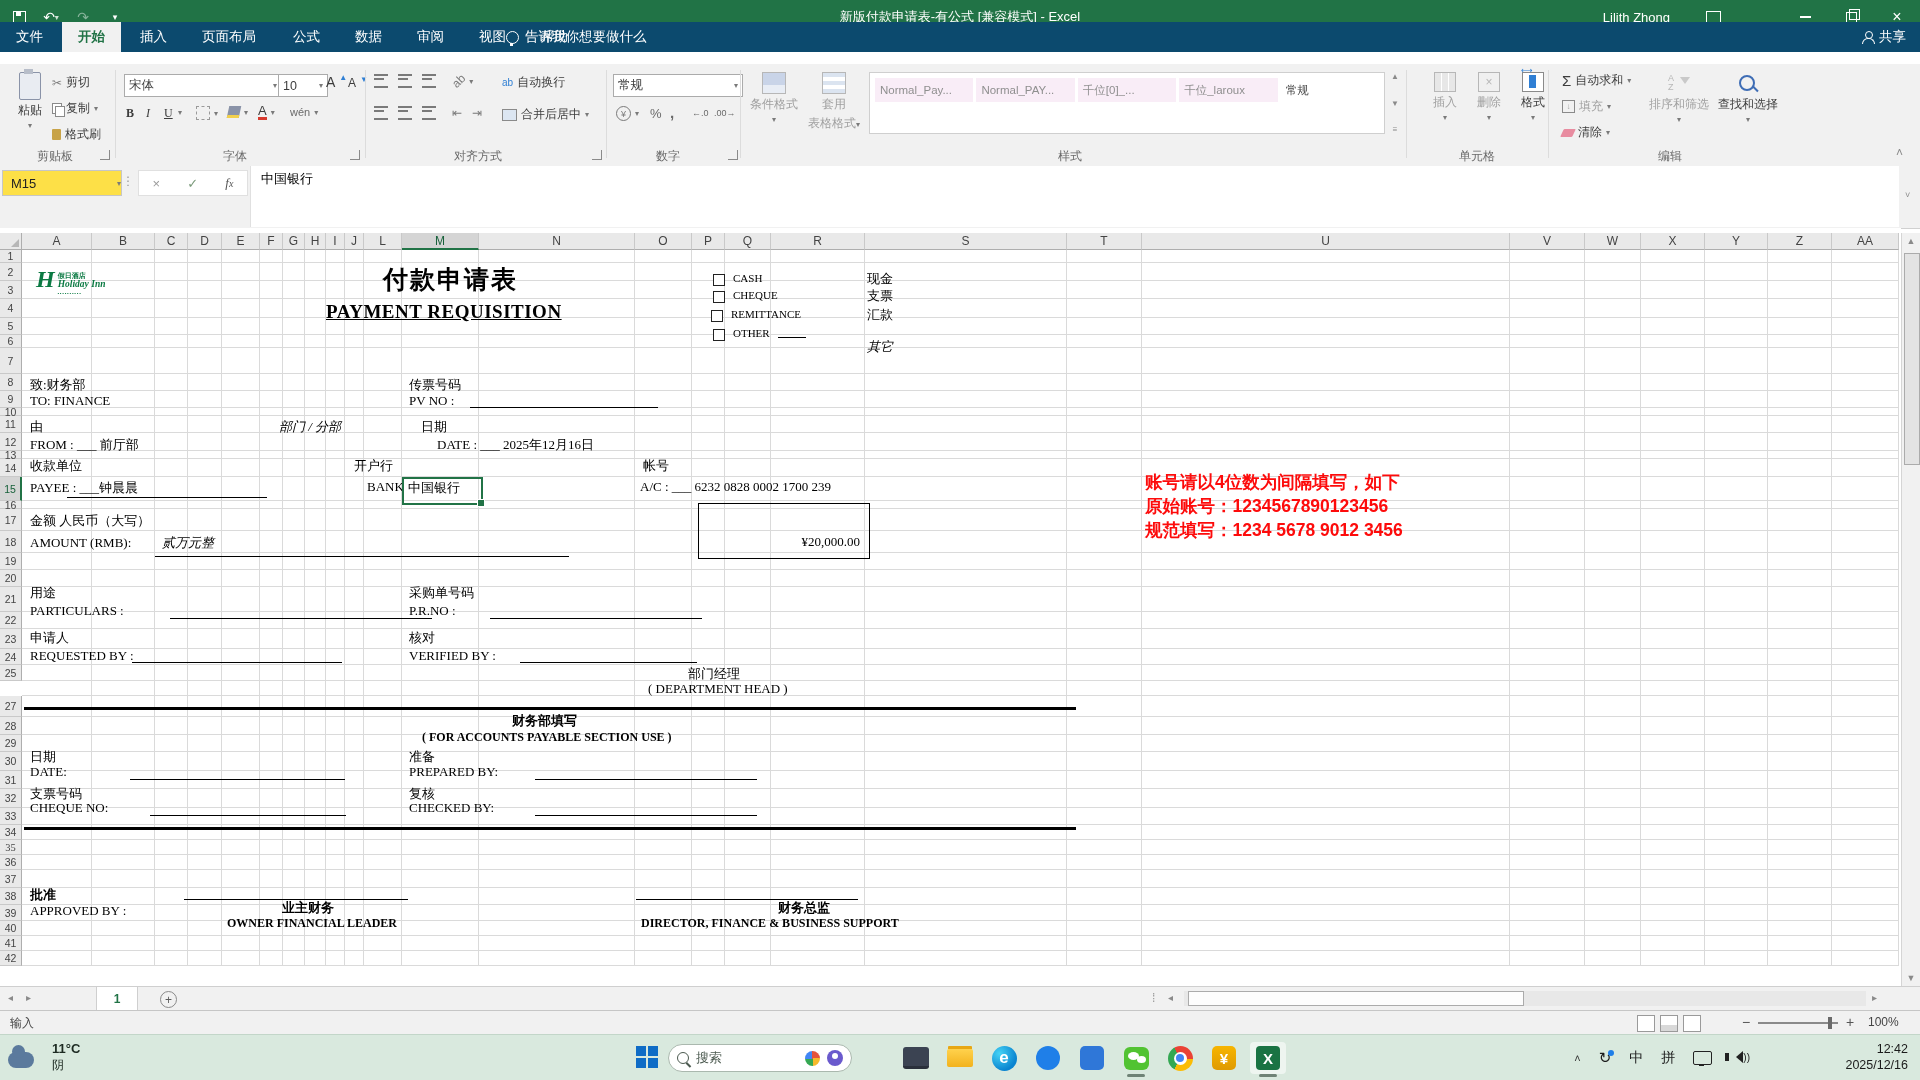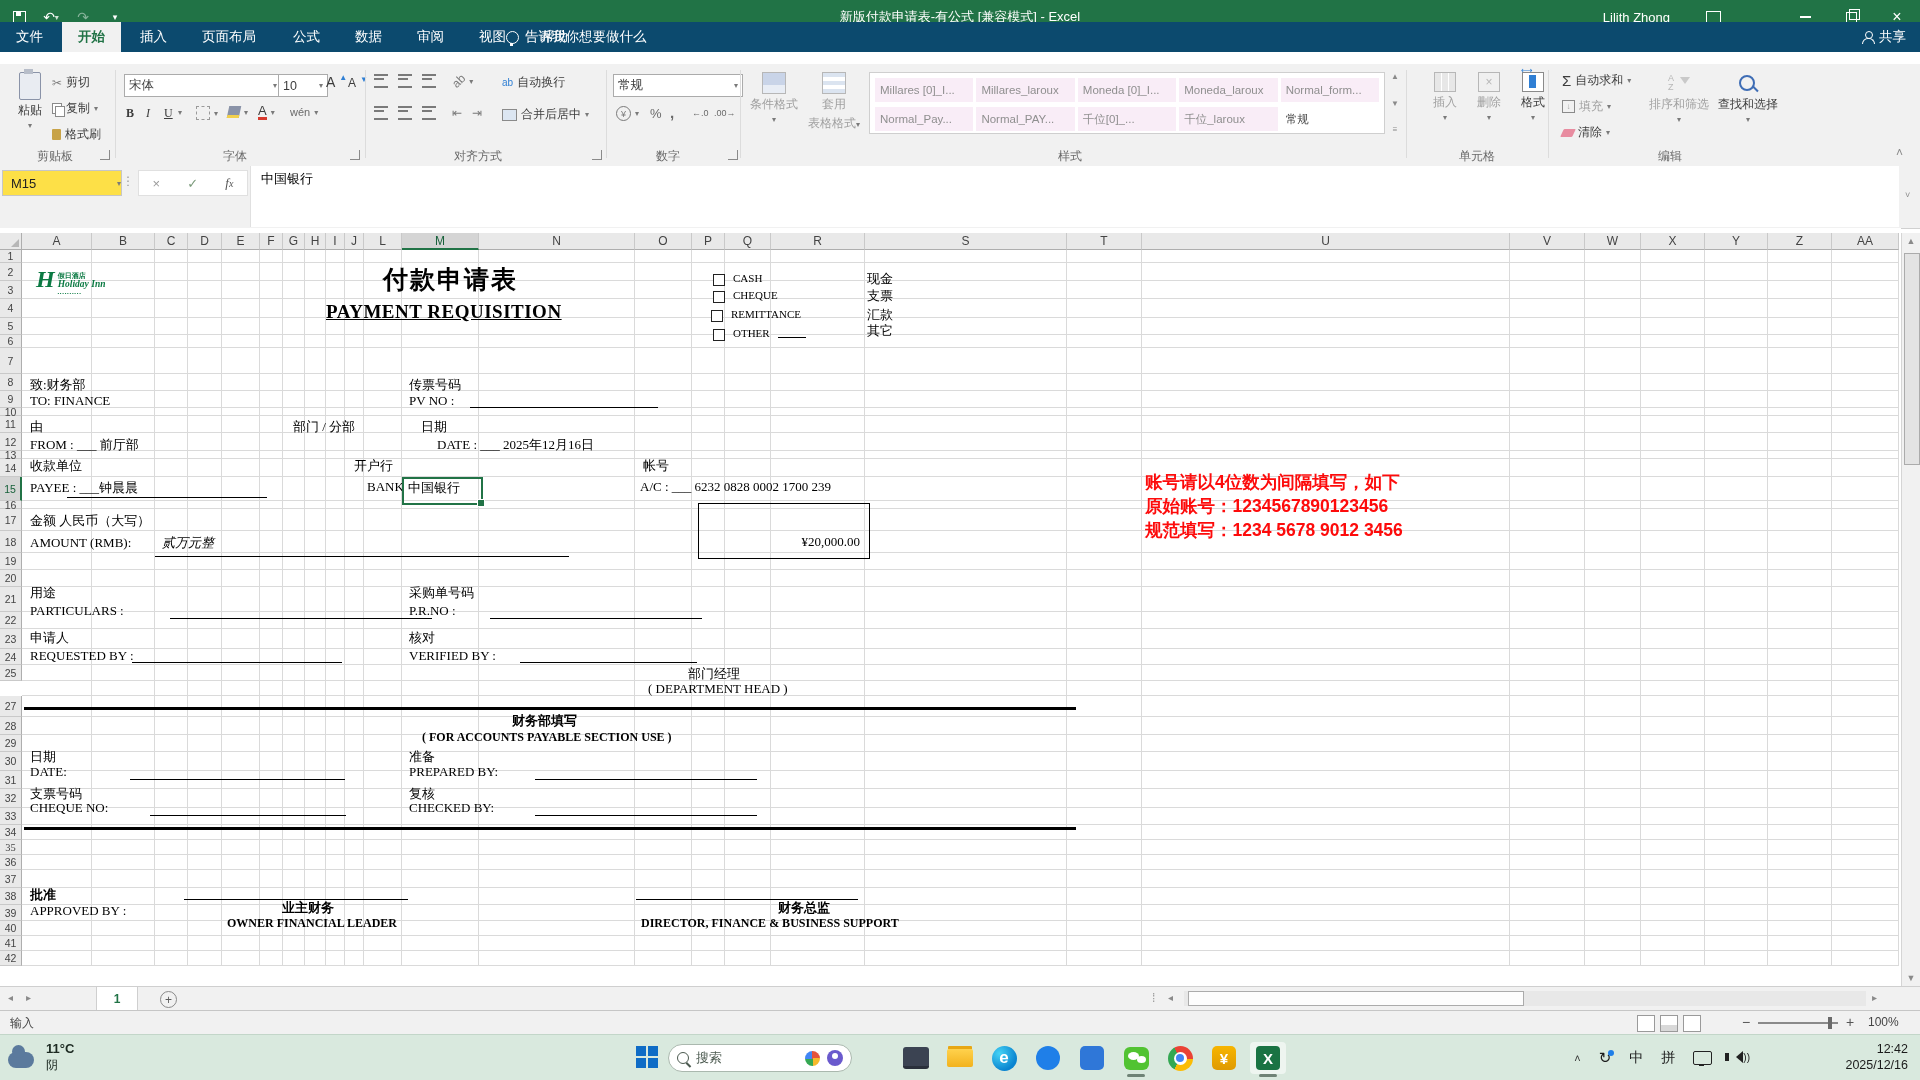--- a/index.html
+++ b/index.html
@@ -80,21 +80,21 @@
   #stab{position:absolute;left:96px;top:0;width:40px;height:24px;background:#fff;border-left:1px solid #cfcfcf;border-right:1px solid #cfcfcf;display:flex;align-items:center;justify-content:center;color:#217346;font-weight:bold;}
   #newsheet{position:absolute;left:160px;top:4px;width:15px;height:15px;border:1px solid #8a8a8a;border-radius:50%;display:flex;align-items:center;justify-content:center;font-size:12px;color:#5a5a5a;}
   #hscroll{position:absolute;left:1184px;top:4px;width:682px;height:15px;background:#e8e8e8;}
   #hthumb{position:absolute;left:4px;top:0;width:336px;height:15px;background:#fdfdfd;border:1px solid #ababab;box-sizing:border-box;}
   #statusbar{position:absolute;left:0;top:1010px;width:1920px;height:24px;background:#f1f1f1;border-top:1px solid #c6c6c6;font-size:12px;color:#444;}
   .viewbtn{position:absolute;top:4px;width:16px;height:15px;border:1px solid #9a9a9a;background:#fff;}
   #zoomtrack{position:absolute;left:1758px;top:11px;width:80px;height:2px;background:#8a8a8a;}
   #zoomthumb{position:absolute;left:1828px;top:6px;width:4px;height:12px;background:#6a6a6a;}
   
   #taskbar{position:absolute;left:0;top:1034px;width:1920px;height:46px;background:#d9e9de;border-top:1px solid #c3d6c9;}
-  #weather{position:absolute;left:8px;top:5px;display:flex;align-items:center;gap:12px;color:#1d2a22;}
+  #weather{position:absolute;left:8px;top:5px;display:flex;align-items:center;gap:18px;color:#1d2a22;}
   .cloud{width:26px;height:16px;background:#5b7a9d;border-radius:8px;position:relative;margin-top:6px;}
   .cloud:before{content:"";position:absolute;left:4px;top:-7px;width:13px;height:13px;background:#5b7a9d;border-radius:50%;}
   #startbtn{position:absolute;left:636px;top:11px;width:22px;height:22px;display:grid;grid-template-columns:10px 10px;grid-gap:2px;}
   #startbtn span{width:10px;height:10px;background:#0f6cc6;}
   #searchpill{position:absolute;left:668px;top:9px;width:184px;height:28px;background:#fff;border:1px solid #aab8ae;border-radius:14px;display:flex;align-items:center;padding:0 8px;box-sizing:border-box;gap:7px;font-size:13px;color:#4c5a50;}
   .mag{width:10px;height:10px;border:1.6px solid #4c5a50;border-radius:50%;position:relative;flex:none;}
   .mag:after{content:"";position:absolute;left:9px;top:9px;width:6px;height:1.6px;background:#4c5a50;transform:rotate(45deg);transform-origin:0 0;}
   .spark{width:15px;height:15px;border-radius:50%;background:conic-gradient(#e5533c 0 25%,#f5b92b 25% 50%,#35a853 50% 75%,#4286f5 75% 100%);margin-left:auto;flex:none;}
   .avatarmini{width:16px;height:16px;border-radius:50%;background:#6a5acd;flex:none;position:relative;}
   .avatarmini:before{content:"";position:absolute;left:5px;top:3px;width:6px;height:6px;background:#fff;border-radius:50%;}
@@ -284,27 +284,20 @@
       <span>条件格式</span>
         <span class="dd">▾</span>
     </div>
     <div class="bigbtn" style="left:806px;top:8px;width:56px;color:#a0a0a0;">
       <span class="mini" style="width:22px;height:20px;background:repeating-linear-gradient(#dbe4f0 0 4px,#fff 4px 8px);border:1px solid #b7b7b7;"></span>
       <span>套用</span>
       <span><span>表格格式</span><span class="dd">▾</span></span>
     </div>
     <div class="abs" style="left:869px;top:8px;width:516px;height:62px;background:#fff;border:1px solid #cfcfcf;padding:5px;box-sizing:border-box;">
       <div id="gallery" style="display:flex;flex-direction:column;gap:5px;">
-          <div style="display: flex; gap: 3px;">
-            <div class="chip">Millares [0]_I...</div>
-            <div class="chip">Millares_laroux</div>
-            <div class="chip">Moneda [0]_I...</div>
-            <div class="chip">Moneda_laroux</div>
-            <div class="chip">Normal_form...</div>
-          </div>
           <div style="display: flex; gap: 3px;">
             <div class="chip">Normal_Pay...</div>
             <div class="chip">Normal_PAY...</div>
             <div class="chip">千位[0]_...</div>
             <div class="chip">千位_laroux</div>
             <div class="chip plain">常规</div>
           </div>
         </div>
     </div>
     <div class="abs" style="left:1386px;top:8px;width:18px;height:62px;display:flex;flex-direction:column;justify-content:space-between;align-items:center;color:#8a8a8a;font-size:8px;">
@@ -542,27 +535,27 @@
     <div id="formlayer">
         <div class="lbl t1" style="left: 383px; top: 35px;">付款申请表</div>
         <div class="lbl t2" style="left: 326px; top: 73px;">PAYMENT REQUISITION</div>
         <div class="lbl cb" style="left: 733px; top: 44px;">CASH</div>
         <div class="lbl cb" style="left: 733px; top: 61px;">CHEQUE</div>
         <div class="lbl cb" style="left: 731px; top: 80px;">REMITTANCE</div>
         <div class="lbl cb" style="left: 733px; top: 99px;">OTHER</div>
         <div class="lbl" style="left: 867px; top: 42px;">现金</div>
         <div class="lbl" style="left: 867px; top: 59px;">支票</div>
         <div class="lbl" style="left: 867px; top: 78px;">汇款</div>
-        <div class="lbl" style="left: 867px; top: 94px;">其它</div>
+        <div class="lbl" style="left: 867px; top: 110px; font-style: italic;">其它</div>
         <div class="lbl" style="left: 30px; top: 148px;">致:财务部</div>
         <div class="lbl" style="left: 30px; top: 165px;">TO: FINANCE</div>
         <div class="lbl" style="left: 409px; top: 148px;">传票号码</div>
         <div class="lbl" style="left: 409px; top: 165px;">PV NO :</div>
         <div class="lbl" style="left: 30px; top: 190px;">由</div>
-        <div class="lbl" style="left: 293px; top: 190px;">部门 / 分部</div>
+        <div class="lbl" style="left: 279px; top: 190px; font-style: italic;">部门 / 分部</div>
         <div class="lbl" style="left: 421px; top: 190px;">日期</div>
         <div class="lbl" style="left: 30px; top: 208px;">FROM : ___ 前厅部</div>
         <div class="lbl" style="left: 437px; top: 208px;">DATE : ___ 2025年12月16日</div>
         <div class="lbl" style="left: 30px; top: 229px;">收款单位</div>
         <div class="lbl" style="left: 354px; top: 229px;">开户行</div>
         <div class="lbl" style="left: 643px; top: 229px;">帐号</div>
         <div class="lbl" style="left: 30px; top: 251px;">PAYEE : ___钟晨晨</div>
         <div class="lbl" style="left: 367px; top: 251px;">BANK</div>
         <div class="lbl" style="left: 408px; top: 251px;">中国银行</div>
         <div class="lbl" style="left: 640px; top: 251px;">A/C : ___ 6232 0828 0002 1700 239</div>

